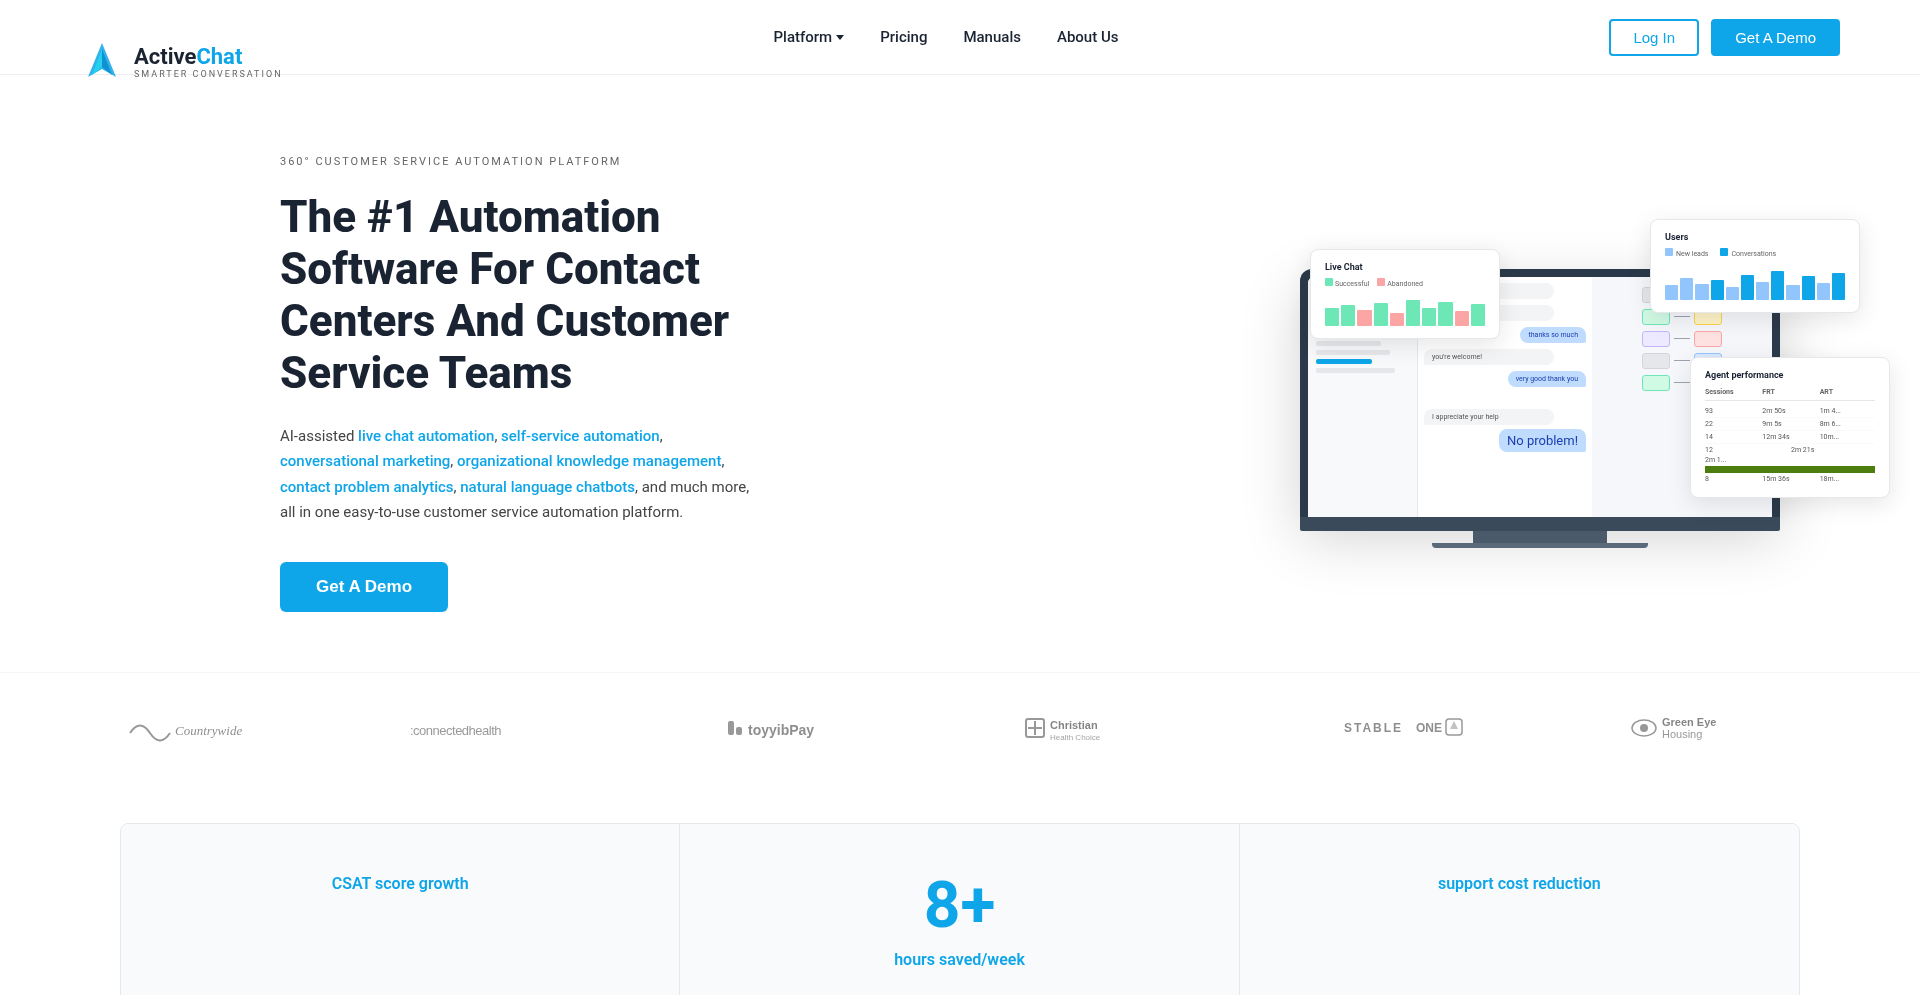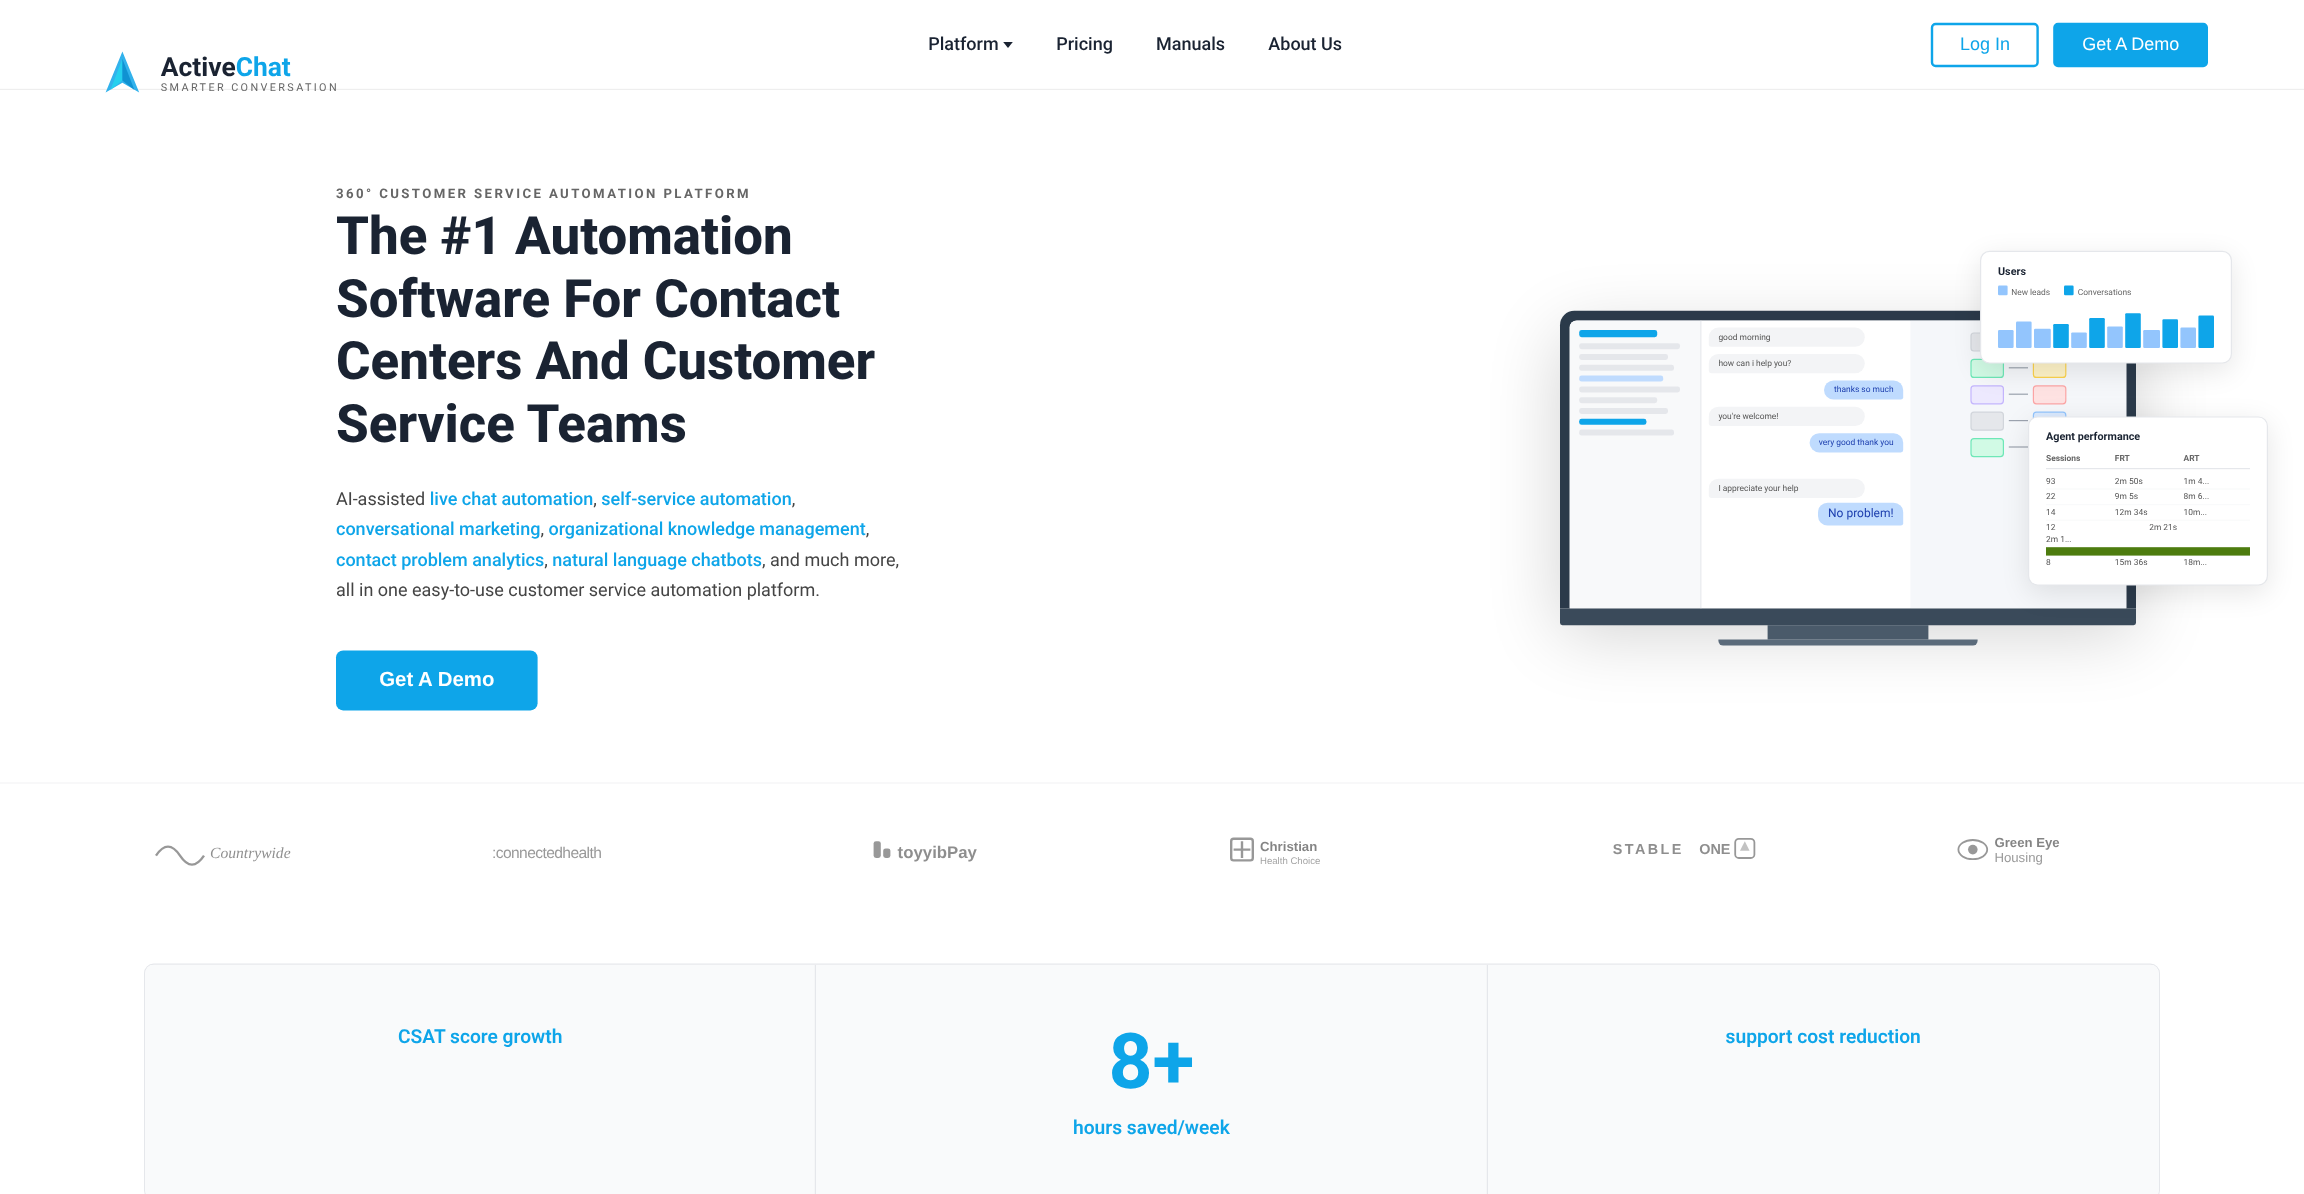--- a/index.html
+++ b/index.html
@@ -23,21 +23,21 @@
     .nav-actions { display: flex; align-items: center; gap: 12px; }
     .btn-login { padding: 8px 22px; border: 2px solid #0ea5e9; border-radius: 4px; background: transparent; color: #0ea5e9; font-size: 15px; font-weight: 500; cursor: pointer; }
     .btn-demo-nav { padding: 8px 22px; border: 2px solid #0ea5e9; border-radius: 4px; background: #0ea5e9; color: #fff; font-size: 15px; font-weight: 500; cursor: pointer; }
 
     
     .hero {
       display: flex; align-items: center; justify-content: space-between;
       padding: 80px 80px 60px 280px; max-width: 1920px;
     }
     .hero-left { max-width: 480px; }
-    .hero-eyebrow { font-size: 11px; font-weight: 700; letter-spacing: 2px; color: #666; text-transform: uppercase; margin-bottom: 4px; }
+    .hero-eyebrow { font-size: 11px; font-weight: 400; letter-spacing: 2px; color: #666; text-transform: uppercase; margin-bottom: 24px; }
     .hero-title { font-size: 44px; font-weight: 800; line-height: 1.18; color: #1a2332; margin-bottom: 24px; }
     .hero-desc { font-size: 15px; line-height: 1.7; color: #444; margin-bottom: 36px; }
     .hero-desc a { color: #0ea5e9; text-decoration: none; font-weight: 500; }
     .btn-demo-hero { padding: 15px 36px; background: #0ea5e9; color: #fff; border: none; border-radius: 6px; font-size: 17px; font-weight: 600; cursor: pointer; }
     .hero-right { flex-shrink: 0; width: 540px; position: relative; margin-right: -20px; }
 
     
     .logos-section { padding: 40px 120px; display: flex; align-items: center; justify-content: space-between; border-top: 1px solid #f3f4f6; }
     .logo-item { display: flex; align-items: center; opacity: 0.6; filter: grayscale(100%); }
 
@@ -152,21 +152,21 @@
             <div style="height:5px;background:#e5e7eb;border-radius:2px;width:85%;margin-bottom:4px;"></div>
           </div>
 
           <div style="flex:1;background:#fff;padding:6px;display:flex;flex-direction:column;gap:4px;">
             <div style="background:#f3f4f6;border-radius:8px 8px 8px 2px;padding:4px 8px;font-size:7px;color:#555;max-width:80%;margin-bottom:2px;">good morning</div>
             <div style="background:#f3f4f6;border-radius:8px 8px 8px 2px;padding:4px 8px;font-size:7px;color:#555;max-width:80%;margin-bottom:2px;">how can i help you?</div>
             <div style="background:#bfdbfe;border-radius:8px 8px 2px 8px;padding:4px 8px;font-size:7px;color:#1e40af;max-width:80%;margin-left:auto;margin-bottom:2px;">thanks so much</div>
             <div style="background:#f3f4f6;border-radius:8px 8px 8px 2px;padding:4px 8px;font-size:7px;color:#555;max-width:80%;margin-bottom:2px;">you're welcome!</div>
             <div style="background:#bfdbfe;border-radius:8px 8px 2px 8px;padding:4px 8px;font-size:7px;color:#1e40af;max-width:80%;margin-left:auto;margin-bottom:18px;text-align:center;">very good thank you</div>
             <div style="background:#f3f4f6;border-radius:8px 8px 8px 2px;padding:4px 8px;font-size:7px;color:#555;max-width:80%;">I appreciate your help</div>
-            <div style="background:#bfdbfe;border-radius:8px 8px 2px 8px;padding:4px 8px;font-size:10px;color:#1e40af;max-width:80%;margin-left:auto;">No problem!</div>
+            <div style="background:#bfdbfe;border-radius:8px 8px 2px 8px;padding:4px 8px;font-size:13px;color:#1e40af;max-width:80%;margin-left:auto;">No problem!</div>
           </div>
 
           <div style="width:180px;background:#f5f7fa;padding:6px;overflow:hidden;">
 
             <div style="display:flex;flex-direction:column;gap:6px;align-items:center;padding-top:4px;">
               <div style="display:flex;gap:4px;align-items:center;">
                 <div style="width:28px;height:16px;background:#e5e7eb;border-radius:3px;border:1px solid #d1d5db;"></div>
                 <div style="width:16px;height:1px;background:#9ca3af;"></div>
                 <div style="width:28px;height:16px;background:#dbeafe;border-radius:3px;border:1px solid #93c5fd;"></div>
               </div>
@@ -226,20 +226,39 @@
           <span>2m 21s</span>
           <span>2m 1...</span>
       </div>
       <div style="display:grid;grid-template-columns:1fr 1fr 1fr;gap:2px;font-size:7px;color:#555;padding:2px 0;">
         <span>8</span>
           <span>15m 36s</span>
           <span>18m...</span>
       </div>
     </div>
 
+    <div style="position:absolute; top:30px; left:10px; width:190px; background:#fff; border-radius:8px; box-shadow:0 6px 24px rgba(0,0,0,0.1); border:1px solid #e5e7eb; padding:12px 14px; z-index:1;">
+      <div style="font-size:9px; font-weight:700; color:#1a2332; margin-bottom:6px;">Live Chat</div>
+      <div style="display:flex; gap:8px; font-size:7px; color:#666; margin-bottom:6px;">
+        <span><span style="display:inline-block;width:8px;height:8px;background:#6ee7b7;border-radius:1px;margin-right:2px;"></span>Successful</span>
+        <span><span style="display:inline-block;width:8px;height:8px;background:#fca5a5;border-radius:1px;margin-right:2px;"></span>Abandoned</span>
+      </div>
+      <div style="display:flex;align-items:flex-end;gap:2px;height:32px;">
+        <div style="flex:1;height:55%;background:#6ee7b7;border-radius:1px;"></div>
+        <div style="flex:1;height:65%;background:#6ee7b7;border-radius:1px;"></div>
+        <div style="flex:1;height:48%;background:#fca5a5;border-radius:1px;"></div>
+        <div style="flex:1;height:70%;background:#6ee7b7;border-radius:1px;"></div>
+        <div style="flex:1;height:40%;background:#fca5a5;border-radius:1px;"></div>
+        <div style="flex:1;height:80%;background:#6ee7b7;border-radius:1px;"></div>
+        <div style="flex:1;height:55%;background:#6ee7b7;border-radius:1px;"></div>
+        <div style="flex:1;height:75%;background:#6ee7b7;border-radius:1px;"></div>
+        <div style="flex:1;height:45%;background:#fca5a5;border-radius:1px;"></div>
+        <div style="flex:1;height:68%;background:#6ee7b7;border-radius:1px;"></div>
+      </div>
+    </div>
   </div>
 </section>
 
 <section class="logos-section">
   <div class="logo-item">
     <svg width="130" height="30" viewBox="0 0 130 30">
       <path d="M10,20 Q20,5 30,20 Q40,35 50,20" stroke="#555" stroke-width="2" fill="none"></path>
       <text x="55" y="22" font-family="Georgia" font-size="13" fill="#444" font-style="italic">Countrywide</text>
     </svg>
   </div>

